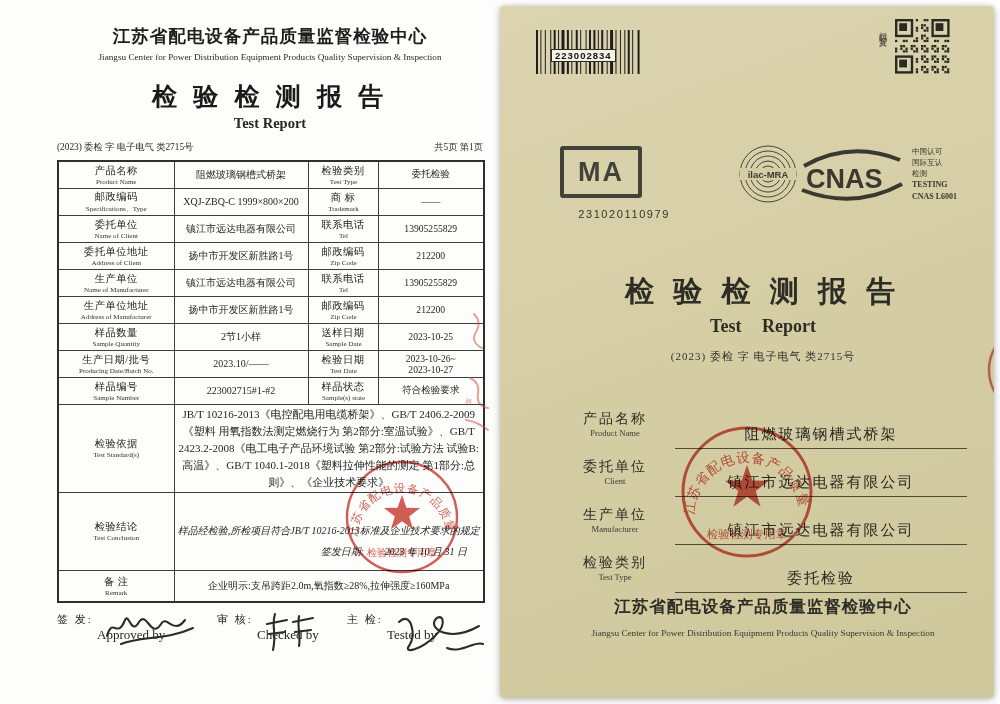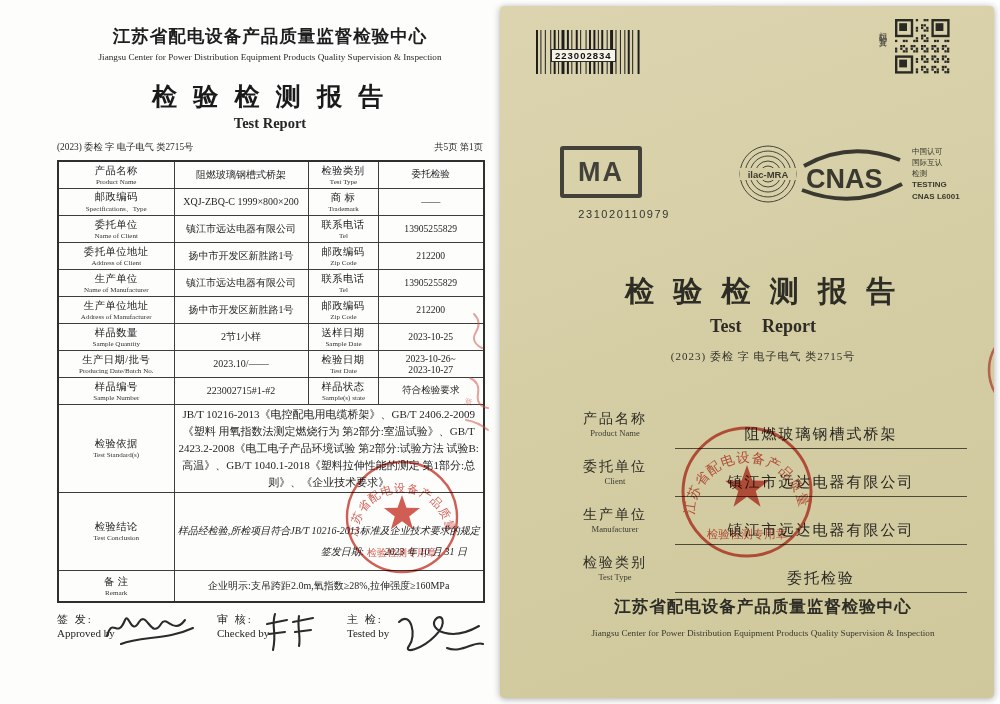--- a/index.html
+++ b/index.html
@@ -35,21 +35,21 @@
   .issue-line span + span { margin-left:18px; }
   td.remark-val { text-align:left; font-size:10px; padding-left:9px; }
   tr.standards-row td { height:68px; }
   tr.concl-row td { height:78px; }
   tr.remark-row td { height:32px; }
 
   .sig-row { position:absolute; top:612px; left:0; width:426px; display:flex; }
   .sig-block { position:relative; display:flex; }
   .sig-block.b1 { width:160px; } .sig-block.b2 { width:130px; } .sig-block.b3 { width:136px; }
   .sig-label .cn { display:block; font-size:11px; letter-spacing:2px; }
-  .sig-label .en { display:block; font-size:11px; }
+  .sig-label .en { display:block; font-size:13px;margin-left:40px; }
   .sig-ink { position:absolute; left:44px; top:-6px; }
   .sig-ink path { fill:none; stroke:#2b2b2b; stroke-width:2.1; stroke-linecap:round; }
 
   
   .stamp { position:absolute; pointer-events:none; opacity:.8; mix-blend-mode:multiply; }
   .stamp circle { fill:none; stroke:#c8372b; }
   .stamp text { fill:#c8372b; font-family:"Liberation Serif",serif; }
   .stamp .star { fill:#c8372b; }
   .edge-seal path { fill:none; stroke:#cf4a3c; stroke-linecap:round; }
   .edge-seal text { fill:#cf4a3c; font-size:8px; }
@@ -79,21 +79,21 @@
                   font-family:"Liberation Sans",sans-serif; }
   .cma-num { position:absolute; left:50px; top:202px; width:120px; text-align:right;
              font-size:11px; letter-spacing:1.6px; color:#35342c;
              font-family:"Liberation Sans",sans-serif; }
   .ilac { position:absolute; left:238px; top:138px; width:60px; height:60px; }
   .ilac circle { fill:none; stroke:#45443a; stroke-width:1; }
   .ilac text { font-size:9.5px; font-weight:bold; fill:#3c3b31; font-family:"Liberation Sans",sans-serif; }
   .cnas { position:absolute; left:298px; top:142px; width:108px; height:56px; }
   .cnas path { fill:none; stroke:#3a392f; stroke-width:4; }
   .cnas text { font-size:27px; font-weight:bold; fill:#3a392f; font-family:"Liberation Sans",sans-serif; }
-  .cnas-lines { position:absolute; left:412px; top:140px; font-family:Liberation Sans, sans-serif;
+  .cnas-lines { position:absolute; left:412px; top:140px; font-family:Liberation Serif, serif;
                 font-size:7.6px; line-height:1.45; color:#3a392f; }
   .cnas-lines .b { font-weight:bold; font-size:8px; }
 
   .r-title { position:absolute; top:266px; width:100%; text-align:center; font-size:29px;
              font-weight:bold; letter-spacing:6px; color:#2e2d25; }
   .r-title-en { position:absolute; top:310px; width:100%; text-align:center; font-size:18px;
                 font-weight:bold; word-spacing:16px; color:#2e2d25; }
   .r-report-no { position:absolute; top:343px; width:100%; text-align:center; font-size:11px;
                  letter-spacing:1px; color:#33322a; }
 

